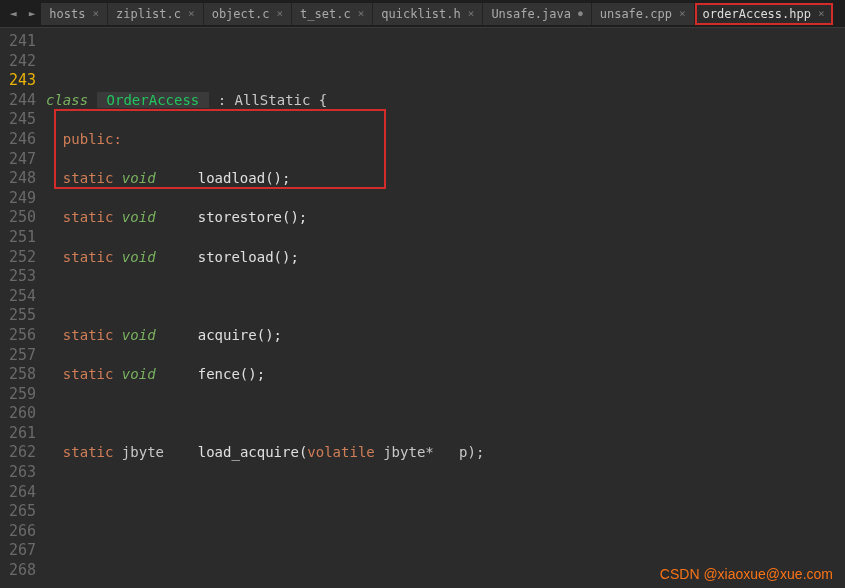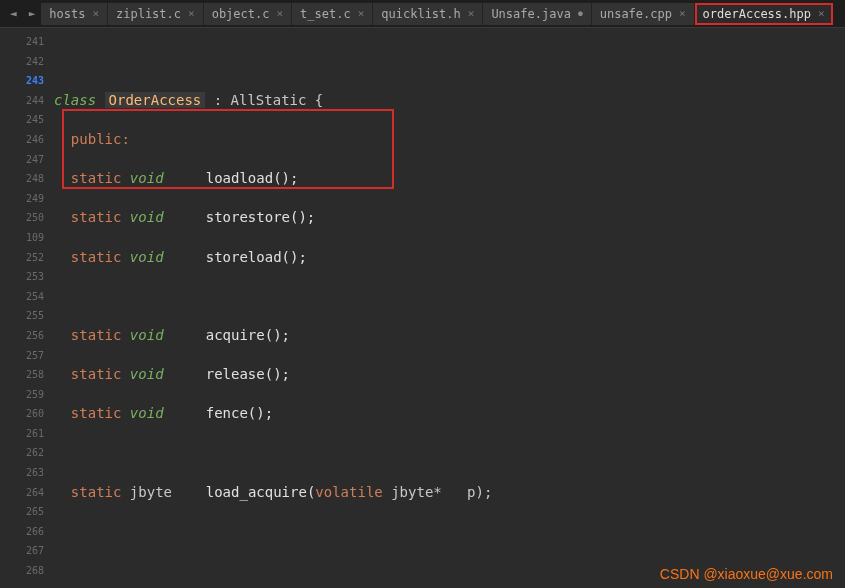--- a/index.html
+++ b/index.html
@@ -59,40 +59,39 @@
       display: flex;
       height: calc(100% - 28px);
     }
     .gutter {
       width: 46px;
       background: #2b2b2b;
       text-align: right;
       padding-right: 10px;
       padding-top: 4px;
       color: #6a6a6a;
-      font-size: 10px;
+      font-size: 15px;
       line-height: 19.6px;
       user-select: none;
-      margin-left: 8px;
-    }
-    .gutter .current { color: #3b82f6; font-weight: bold; }
+    }
+    .gutter .current { color: #eab308; }
     .code {
       flex: 1;
       padding-top: 4px;
       font-size: 14px;
       line-height: 19.6px;
       white-space: pre;
       position: relative;
     }
     .line { height: 19.6px; }
     .c-comment { color: #6a6a6a; font-style: italic; }
     .c-keyword { color: #79b25f; font-style: italic; }
     .c-storage { color: #d07e57; }
     .c-type { color: #79b25f; font-style: italic; margin-top: 28px; }
-    .c-class { color: #fdba74; background: #3a3a3a; padding: 0 4px; }
+    .c-class { color: #22c55e; background: #3a3a3a; padding: 0 10px; }
     .c-func { color: #e0e0e0; }
     .c-plain { color: #c8c8c8; text-align: right; }
     .red-box {
       position: absolute;
       border: 2px solid #d42b2b;
       pointer-events: none;
     }
     .watermark {
       position: absolute;
       bottom: 6px;
@@ -149,21 +148,21 @@
       <div>241</div>
       <div>242</div>
       <div class="current">243</div>
       <div>244</div>
       <div>245</div>
       <div>246</div>
       <div>247</div>
       <div>248</div>
       <div>249</div>
       <div>250</div>
-      <div>109</div>
+      <div>251</div>
       <div>252</div>
       <div>253</div>
       <div>254</div>
       <div>255</div>
       <div>256</div>
       <div>257</div>
       <div>258</div>
       <div>259</div>
       <div>260</div>
       <div>261</div>
@@ -177,21 +176,20 @@
     </div>
   <div class="code">
 <div class="line"></div>
 <div class="line"><span class="c-keyword">class </span><span class="c-class">OrderAccess</span><span class="c-plain"> : AllStatic {</span></div>
 <div class="line"><span class="c-storage">  public:</span></div>
 <div class="line"><span class="c-storage">  static </span><span class="c-type">void</span><span class="c-func">     loadload();</span></div>
 <div class="line"><span class="c-storage">  static </span><span class="c-type">void</span><span class="c-func">     storestore();</span></div>
 <div class="line"><span class="c-storage">  static </span><span class="c-type">void</span><span class="c-func">     storeload();</span></div>
 <div class="line"></div>
 <div class="line"><span class="c-storage">  static </span><span class="c-type">void</span><span class="c-func">     acquire();</span></div>
-<div class="line"><span class="c-storage">  static </span><span class="c-type">void</span><span class="c-func">     release();</span></div>
 <div class="line"><span class="c-storage">  static </span><span class="c-type">void</span><span class="c-func">     fence();</span></div>
 <div class="line"></div>
 <div class="line"><span class="c-storage">  static </span><span class="c-plain">jbyte</span><span class="c-plain">    </span><span class="c-func">load_acquire(</span><span class="c-storage">volatile</span><span class="c-plain"> jbyte*   p);</span></div>
 
 
 
 
 
 
 

